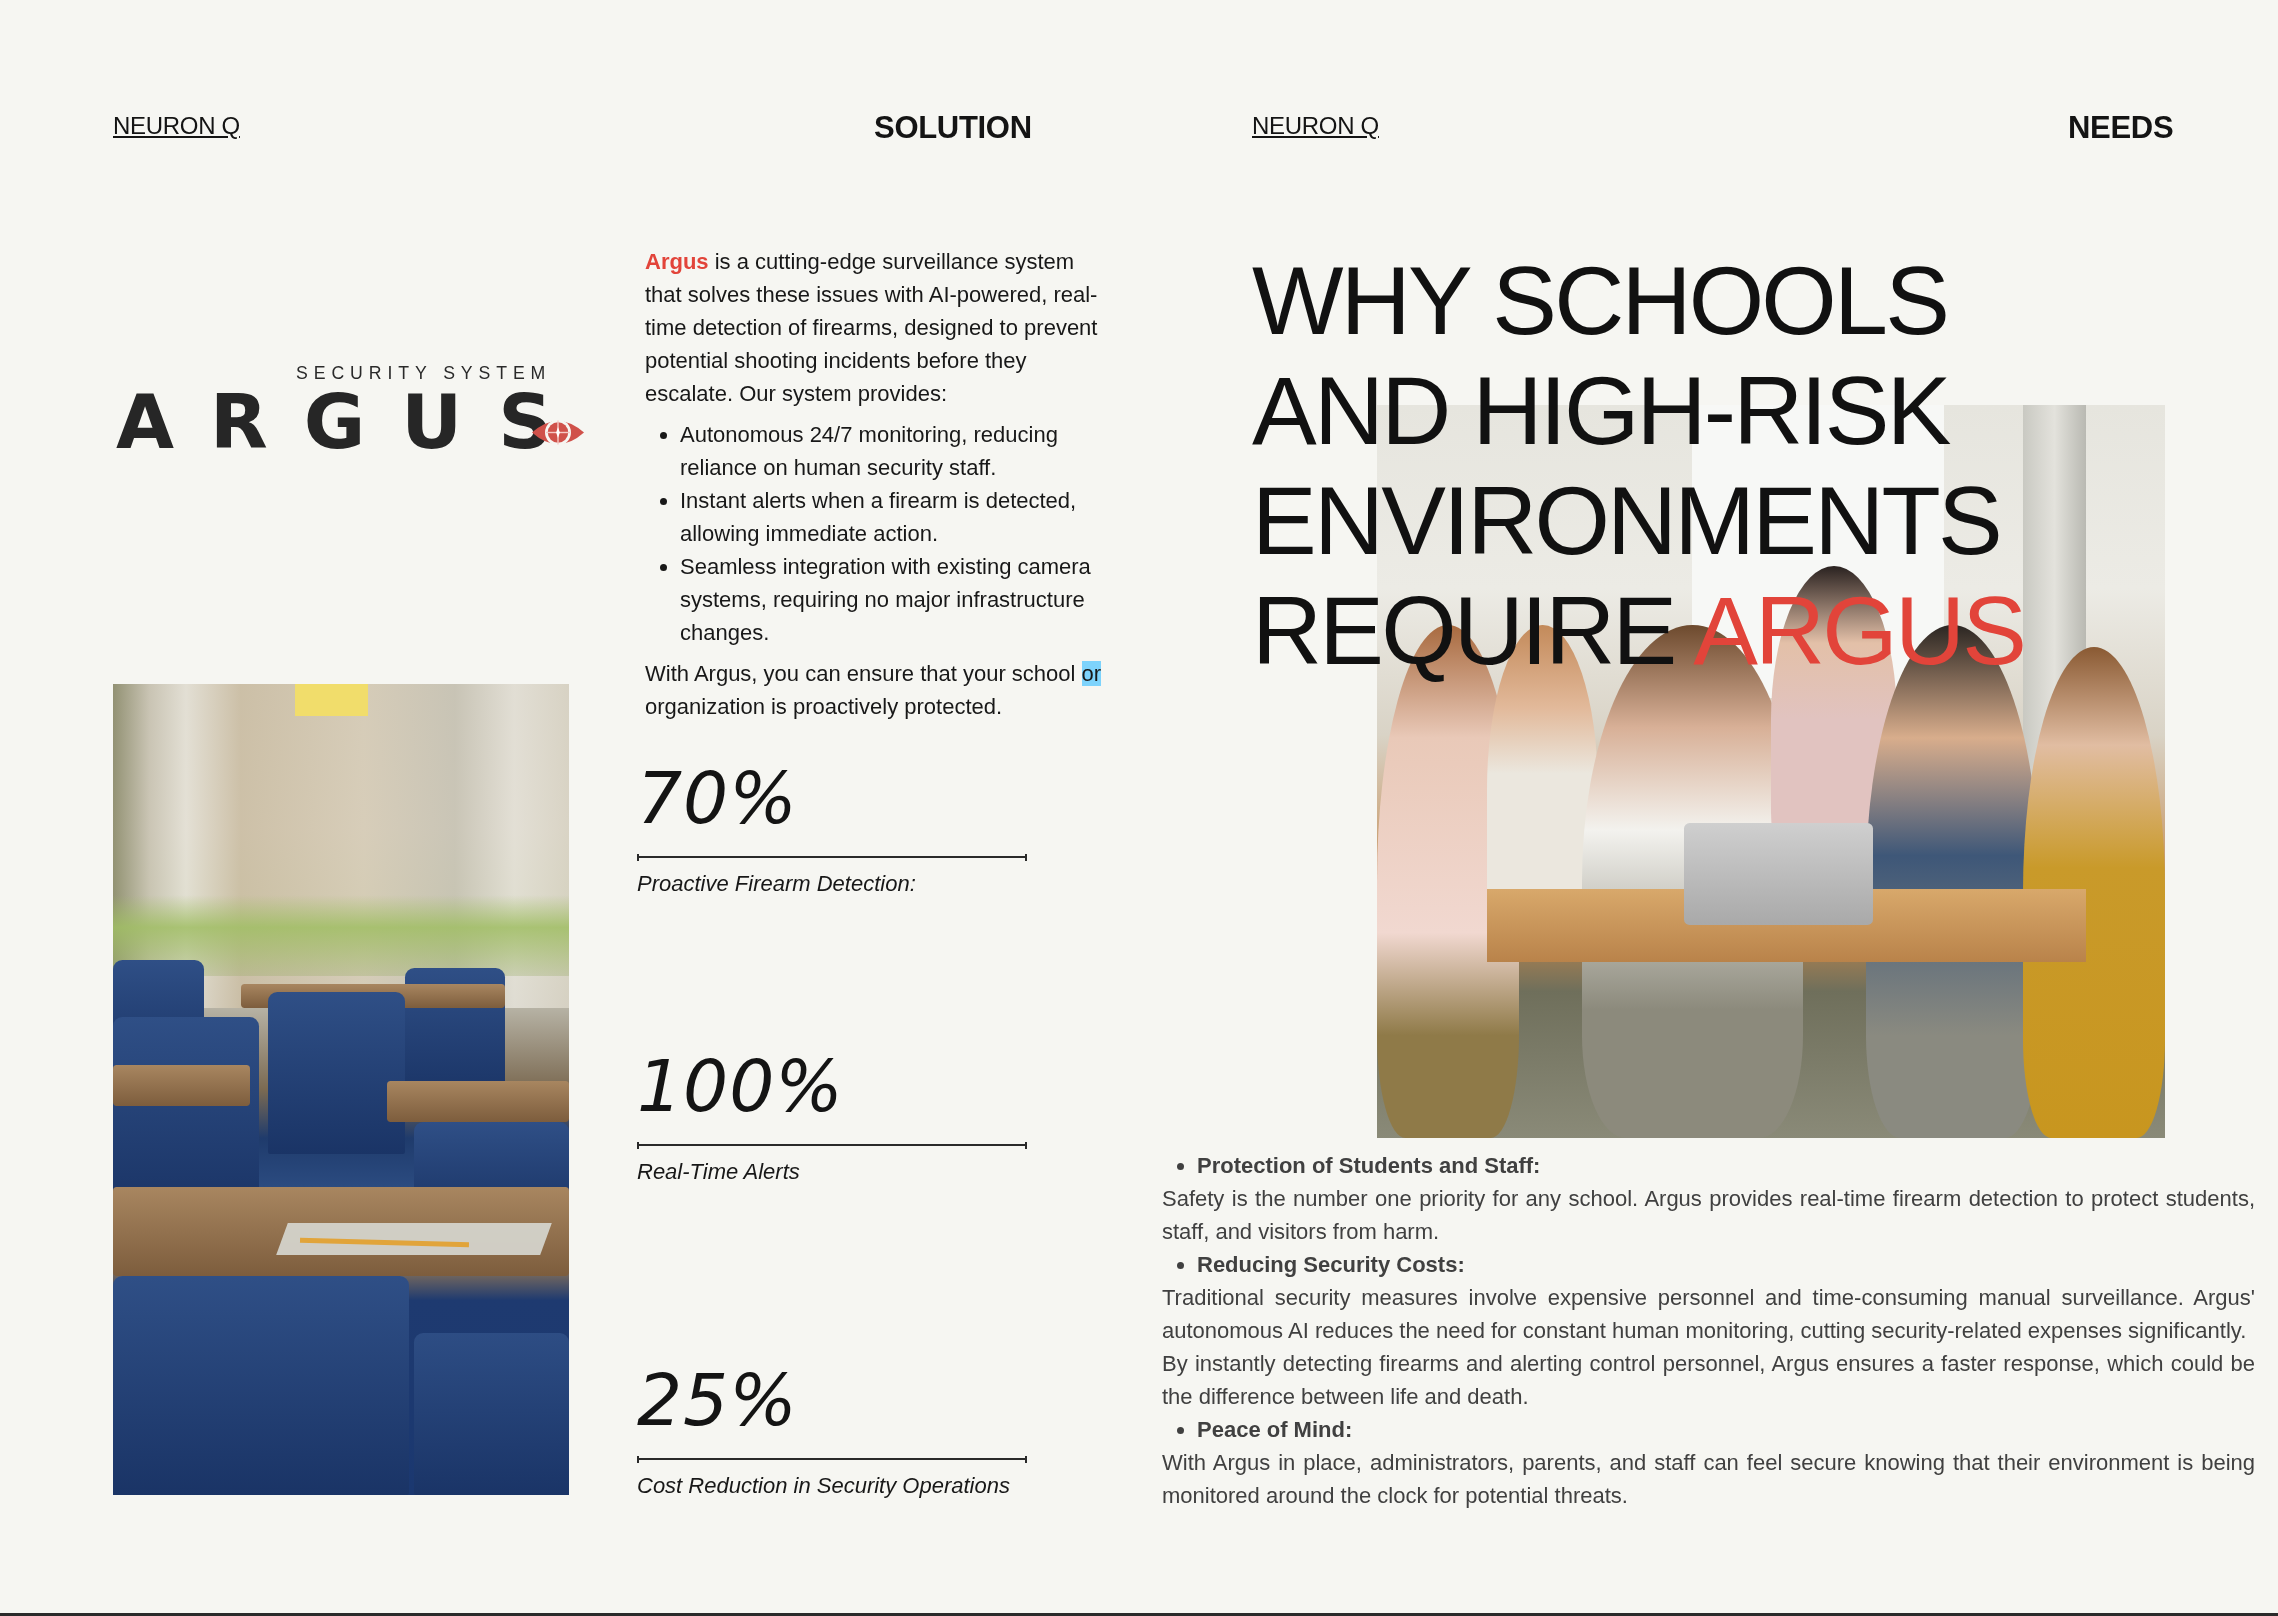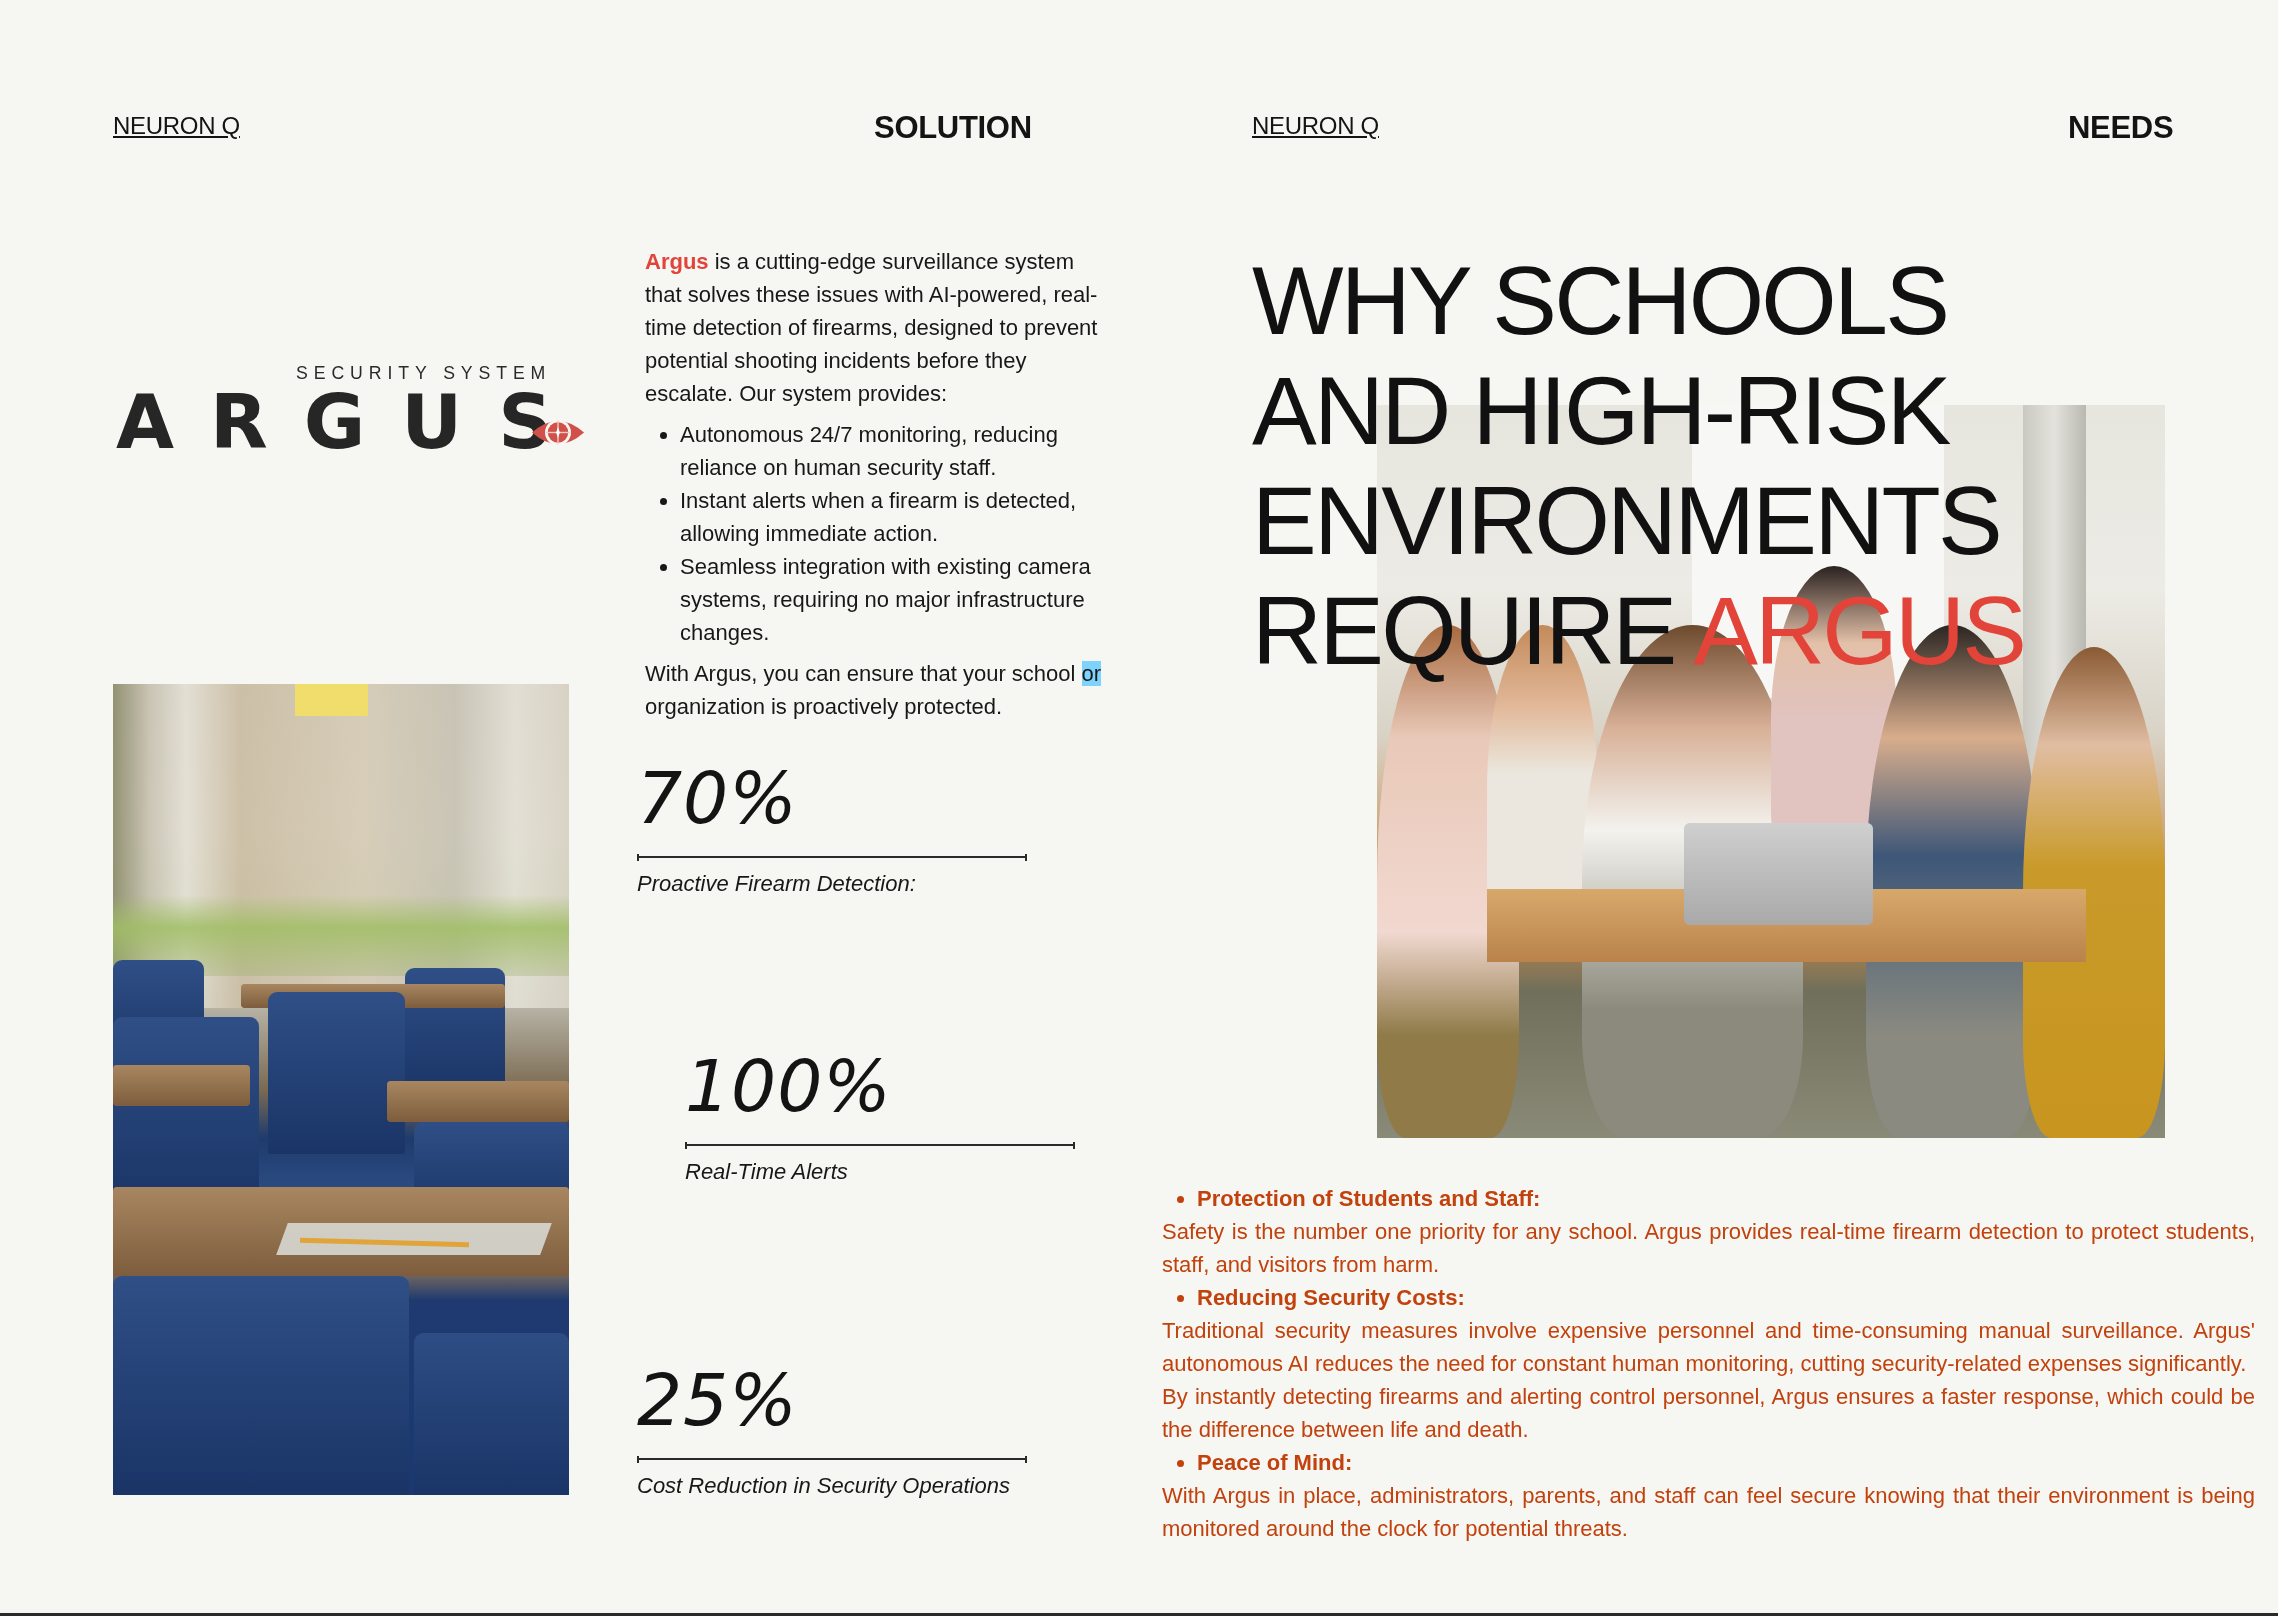--- a/index.html
+++ b/index.html
@@ -55,21 +55,21 @@
   }
   .team-photo .win { position:absolute; left:40%; top:0; width:32%; height:40%; background:#f7f8f6; }
   .team-photo .col { position:absolute; left:82%; top:0; width:8%; height:55%; background:linear-gradient(90deg,#c9c9c2,#e3e2dc,#b9b9b2); }
   .team-photo .person { position:absolute; border-radius:50% 50% 20% 20%; }
   .team-photo .table { position:absolute; left:14%; top:66%; width:76%; height:10%; background:linear-gradient(180deg,#d8a86b,#b9834a); }
   .team-photo .laptop { position:absolute; left:39%; top:57%; width:24%; height:14%; background:linear-gradient(180deg,#cfcfcf,#a9a9a9); border-radius:5.6px; }
 
   .heading { left:1252px; top:246px; font-size:97px; line-height:110px; letter-spacing:-2.8px; color:#111; font-family:"Liberation Sans", sans-serif; z-index:2; }
   .heading .red { color:#e2443a; }
 
-  .needs { left:1162px; top:1182px; width:1093px; font-size:22px; line-height:33px; color:#c2410c; text-align:justify; }
+  .needs { left:1162px; top:1149px; width:1093px; font-size:22px; line-height:33px; color:#404040; text-align:justify; }
   .needs ul { margin:0; padding-left:35px; }
   .needs li { font-weight:bold; }
   .needs p { margin:0; }
 
   .bottom-bar { left:0; top:1613px; width:2278px; height:3.7px; background:#2a2a2a; }
 </style>
 </head>
 <body>
 
 <div class="abs brand" style="left:113px; top:112px;">NEURON Q</div>
@@ -115,21 +115,21 @@
     <li>Seamless integration with existing camera systems, requiring no major infrastructure changes.</li>
   </ul>
   <p><span>With Argus, you can ensure that your school </span><span class="hl">or</span><span> organization is proactively protected.</span></p>
 </div>
 
 <div class="abs stat" style="top:763px;">
   <div class="stat-value">70%</div>
   <div class="stat-rule"></div>
   <div class="stat-label">Proactive Firearm Detection:</div>
 </div>
-<div class="abs stat" style="top:1051px;margin-left:48px;">
+<div class="abs stat" style="top:1051px;">
   <div class="stat-value">100%</div>
   <div class="stat-rule"></div>
   <div class="stat-label">Real-Time Alerts</div>
 </div>
 <div class="abs stat" style="top:1365px;">
   <div class="stat-value">25%</div>
   <div class="stat-rule"></div>
   <div class="stat-label">Cost Reduction in Security Operations</div>
 </div>
 

